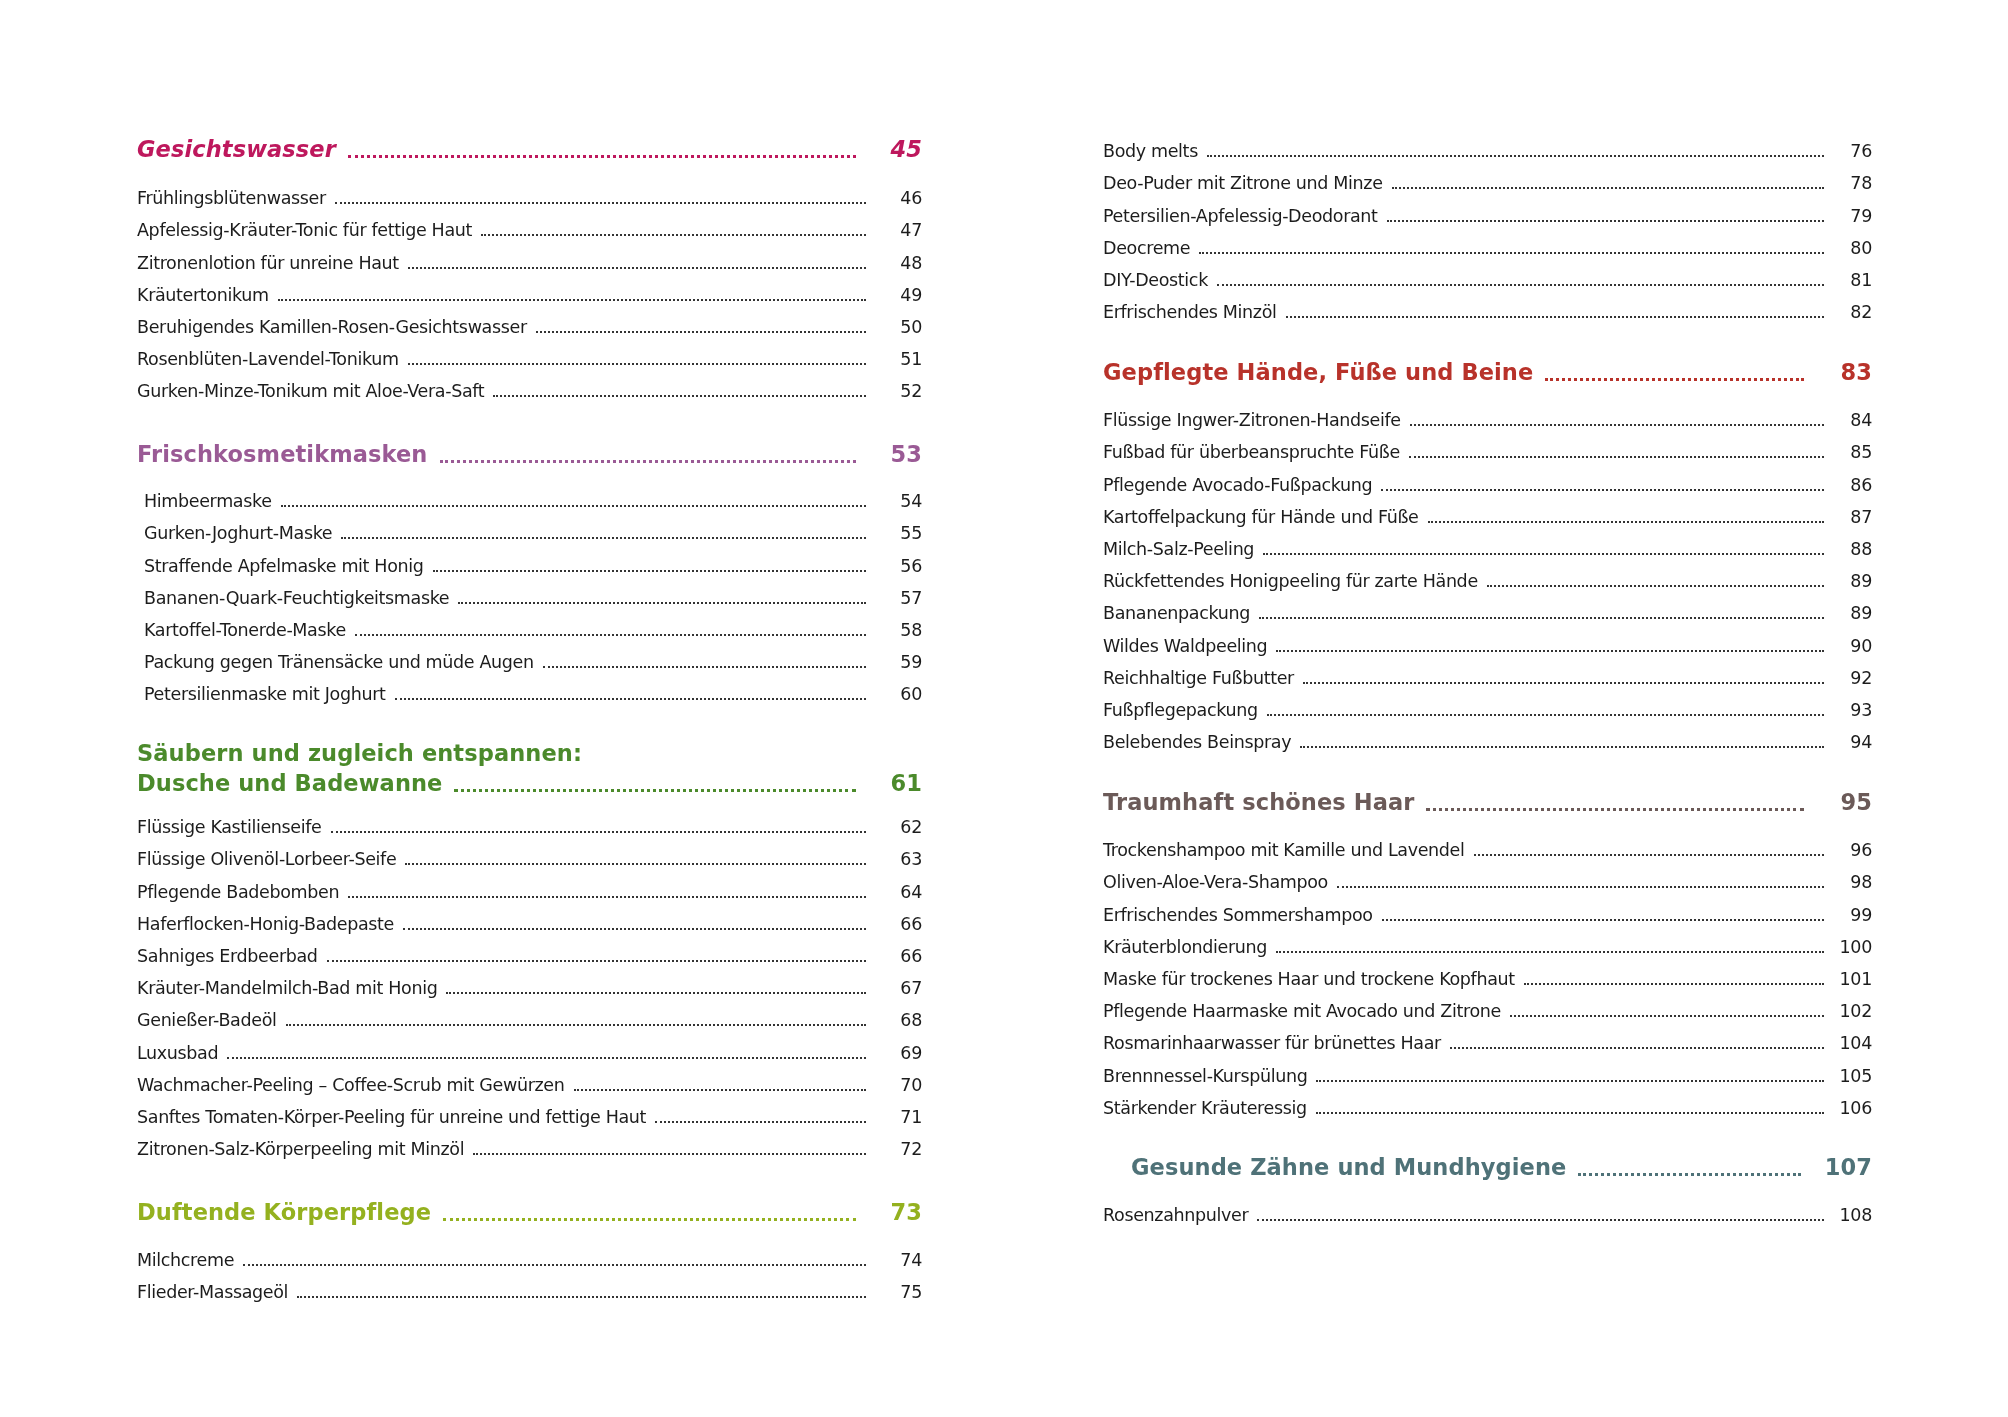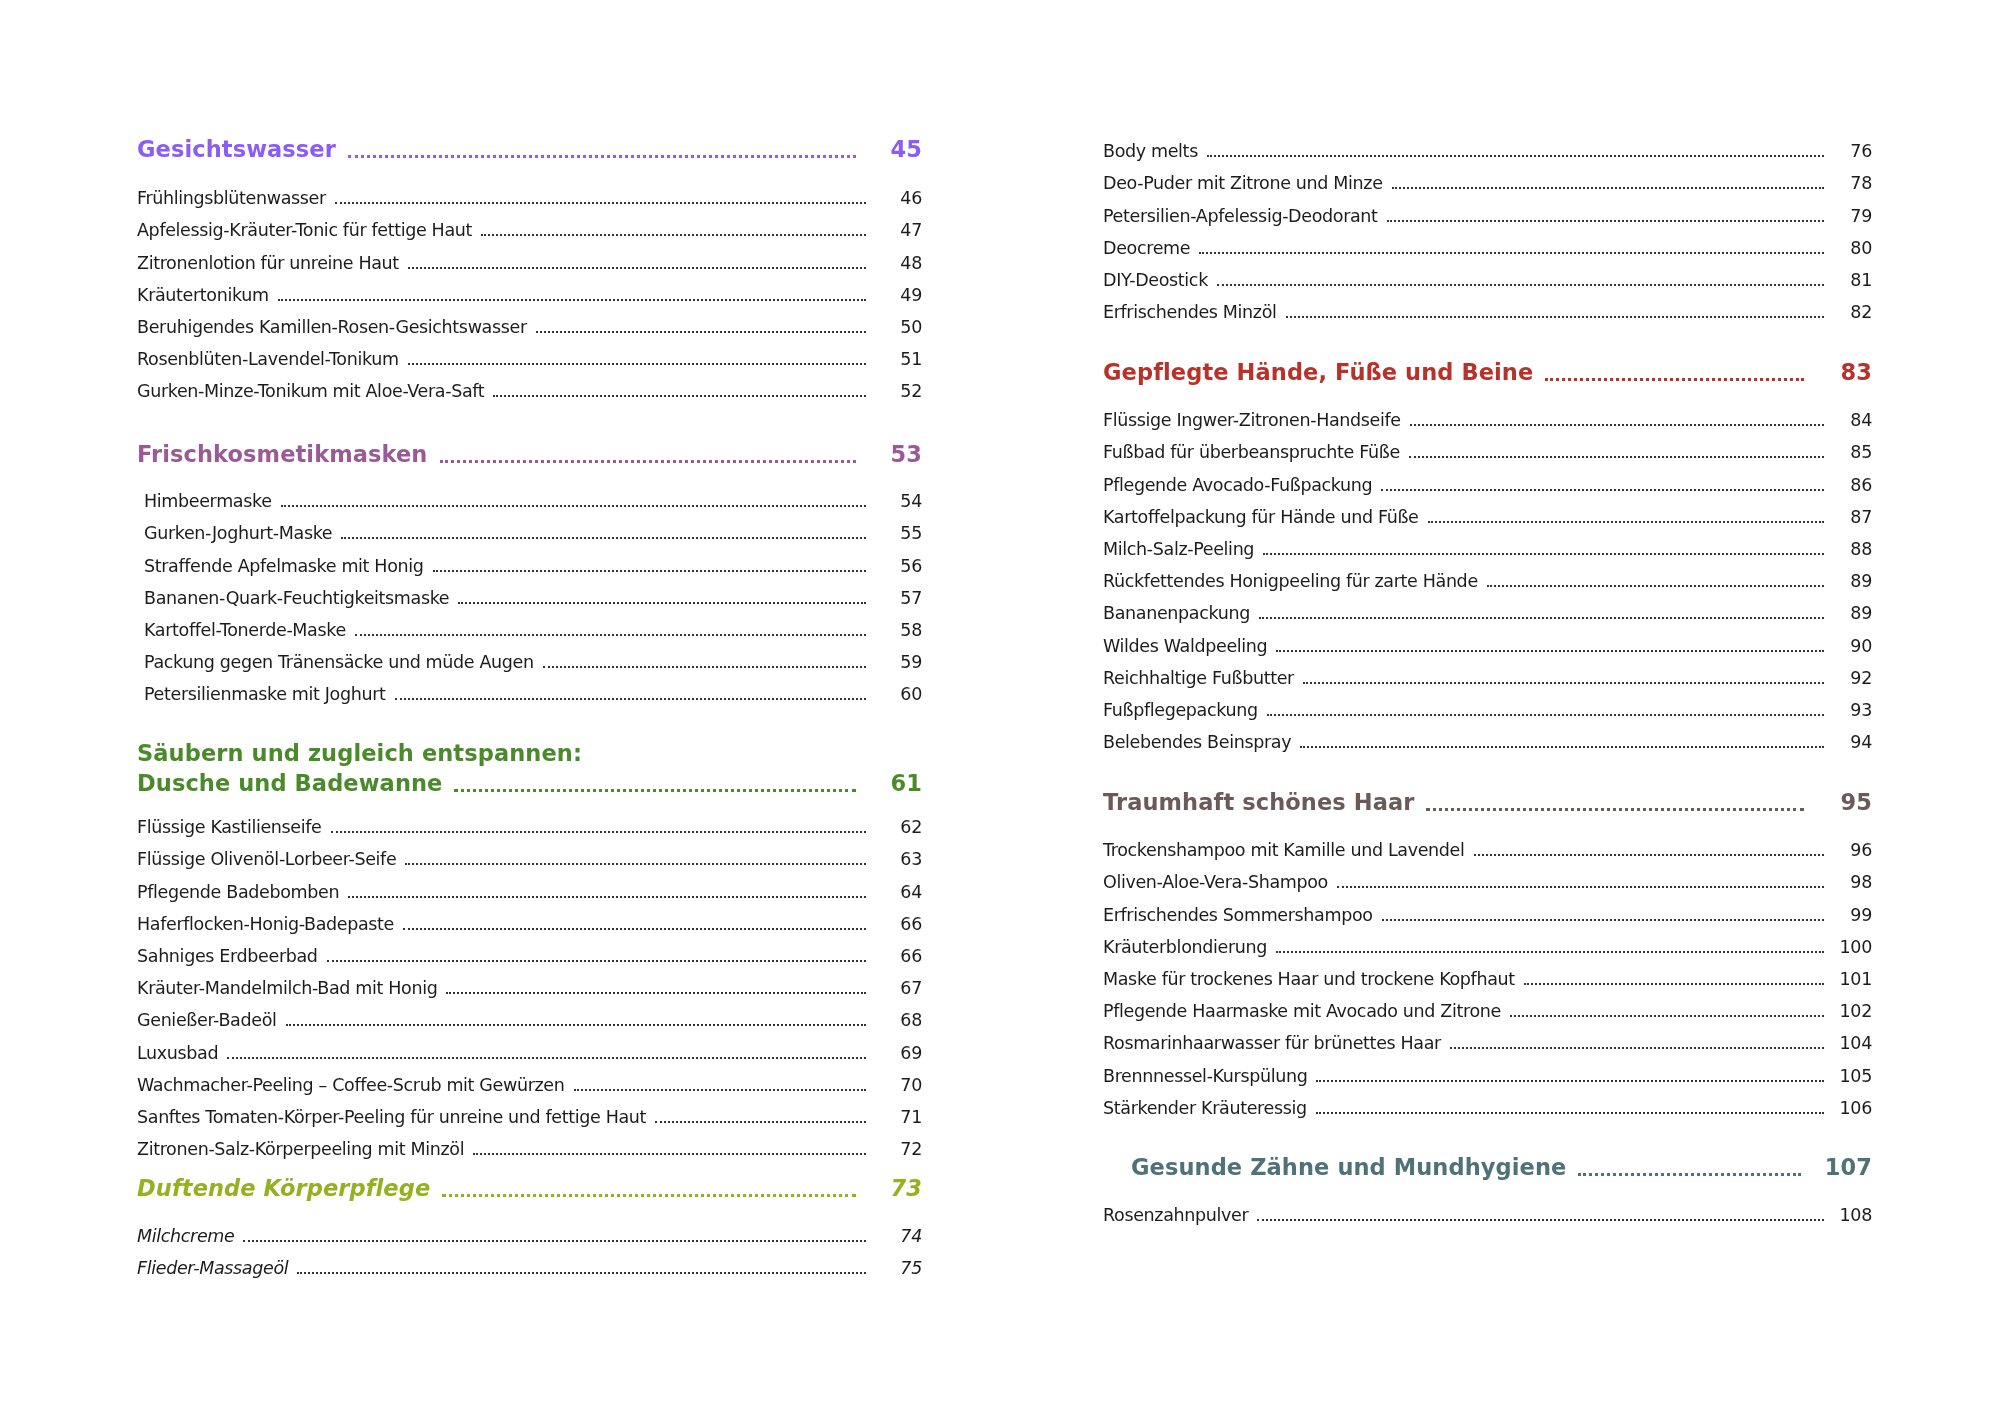--- a/index.html
+++ b/index.html
@@ -24,21 +24,21 @@
   .col-right .row .pnum { width: 48px; }
   .col-left .heading .leader { margin-right: 22px; }
   .col-right .heading .leader { margin-right: 24px; }
 </style>
 </head>
 <body>
 
 <div class="col col-left">
 
   <div class="section" style="top:134px;">
-    <div class="heading" style="color:#8b5cf6;">
+    <div class="heading" style="color:#be185d;font-style:italic;">
       <div class="line">
         <span class="htext">Gesichtswasser</span>
         <span class="leader"></span>
         <span class="pnum">45</span>
       </div>
     </div>
     <div class="rows" style="margin-top:13px;">
       <div class="row">
           <span class="rtext">Frühlingsblütenwasser</span>
           <span class="leader"></span>
@@ -185,21 +185,21 @@
           <span class="pnum">71</span>
         </div>
       <div class="row">
           <span class="rtext">Zitronen-Salz-Körperpeeling mit Minzöl</span>
           <span class="leader"></span>
           <span class="pnum">72</span>
         </div>
     </div>
   </div>
 
-  <div class="section" style="top:1173px;font-style:italic;">
+  <div class="section" style="top:1197px;">
     <div class="heading" style="color:#94b11f;">
       <div class="line">
         <span class="htext">Duftende Körperpflege</span>
         <span class="leader"></span>
         <span class="pnum">73</span>
       </div>
     </div>
     <div class="rows" style="margin-top:12px;">
       <div class="row">
           <span class="rtext">Milchcreme</span>

